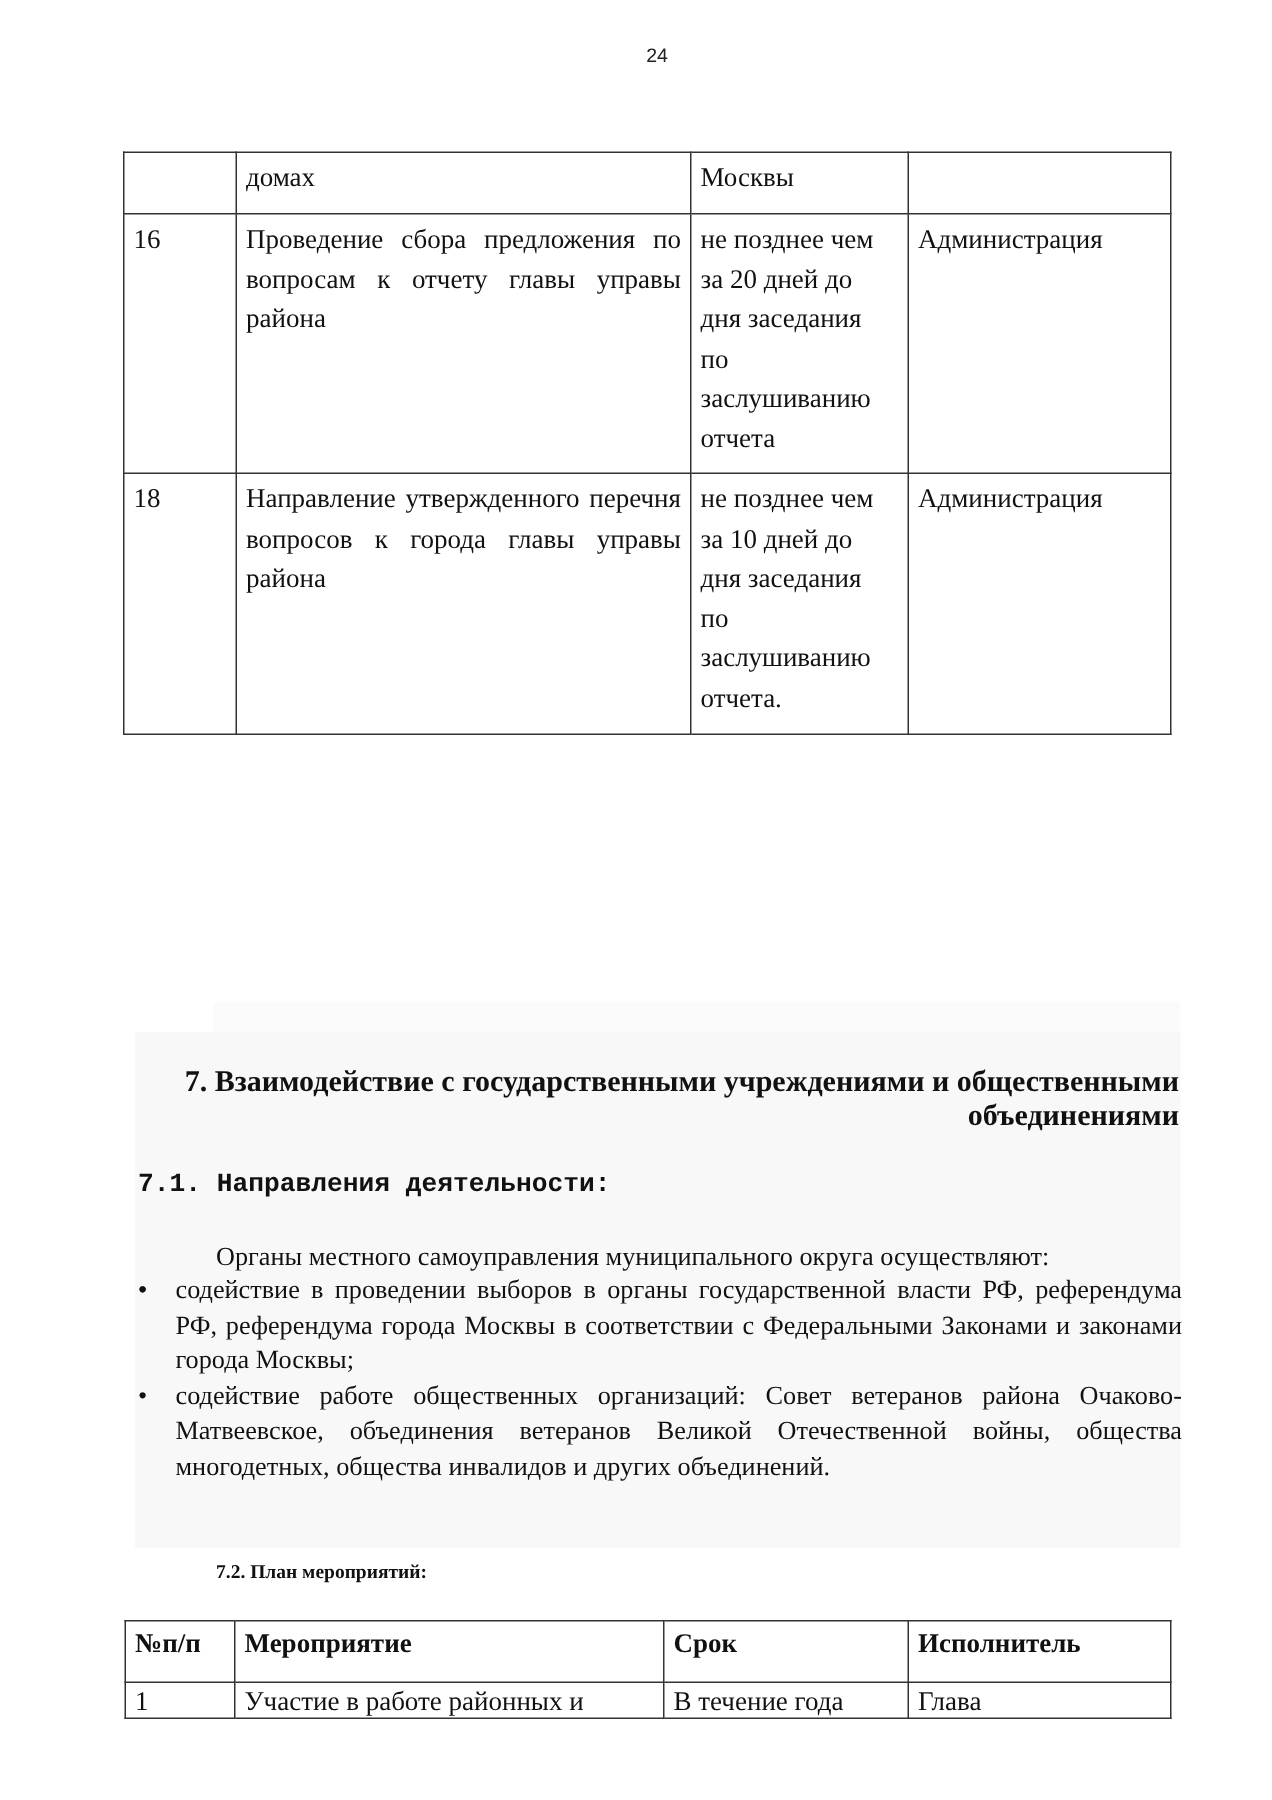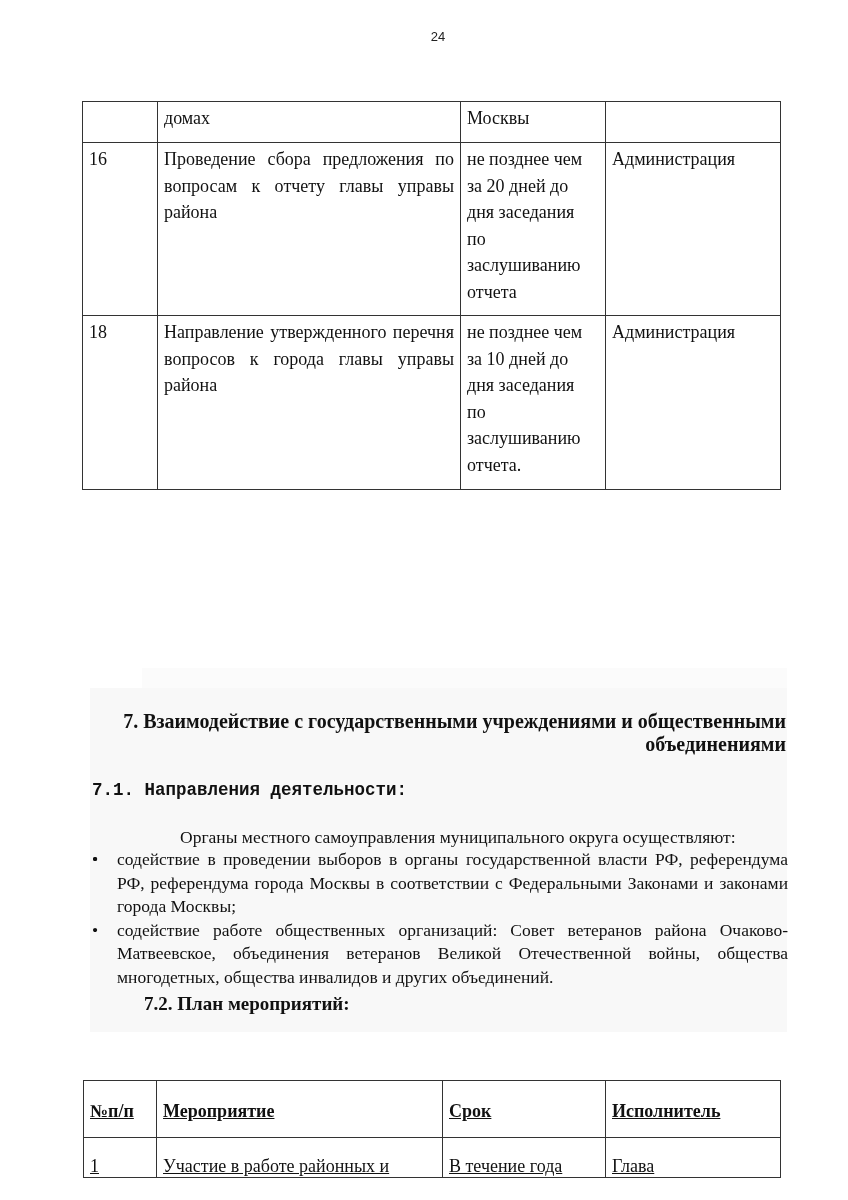--- a/index.html
+++ b/index.html
@@ -23,30 +23,30 @@
   .grey {
     position: absolute; left: 90px; top: 688px; width: 697px; height: 344px;
     background: #f8f8f8;
   }
   .grey-top { position: absolute; left: 142px; top: 668px; width: 645px; height: 22px; background: #fbfbfb; }
   .h7 {
     position: absolute; left: 92px; top: 710px; width: 694px; text-align: right;
     font-weight: bold; font-size: 20px; line-height: 23px;
   }
   .h71 { position: absolute; left: 92px; top: 778px; font-weight: bold; font-size: 17.5px; line-height: 24px; font-family: Liberation Mono, monospace; }
-  .para { position: absolute; left: 144px; top: 826px; font-size: 17.5px; line-height: 23.5px; margin-left: 36px; }
+  .para { position: absolute; left: 144px; top: 826px; font-size: 17.5px; line-height: 23.5px; }
   ul.bullets {
     position: absolute; left: 92px; top: 848px; width: 696px; margin: 0; padding: 0; list-style: none;
     font-size: 17.5px; line-height: 23.5px;
   }
   ul.bullets li { position: relative; padding-left: 25px; text-align: justify; }
   ul.bullets li .dot { position: absolute; left: 0; top: 0; }
-  .h72 { position: absolute; left: 144px; top: 992px; font-weight: bold; font-size: 19px; line-height: 24px; }
+  .h72 { position: absolute; left: 144px; top: 1036px; font-weight: bold; font-size: 13px; line-height: 24px; }
   #t2 { left: 83px; top: 1080px; width: 697px; }
-  #t2 td { padding-top: 17px; text-decoration: underline; }
+  #t2 td { padding-top: 1px; }
   #t2 tr.hdr td { height: 39px; font-weight: bold; }
   #t2 tr.r td { height: 22px; line-height: 22px; }
 </style>
 </head>
 <body>
 
 <div class="page-number">24</div>
 
 <table class="t" id="t1">
   <colgroup>

